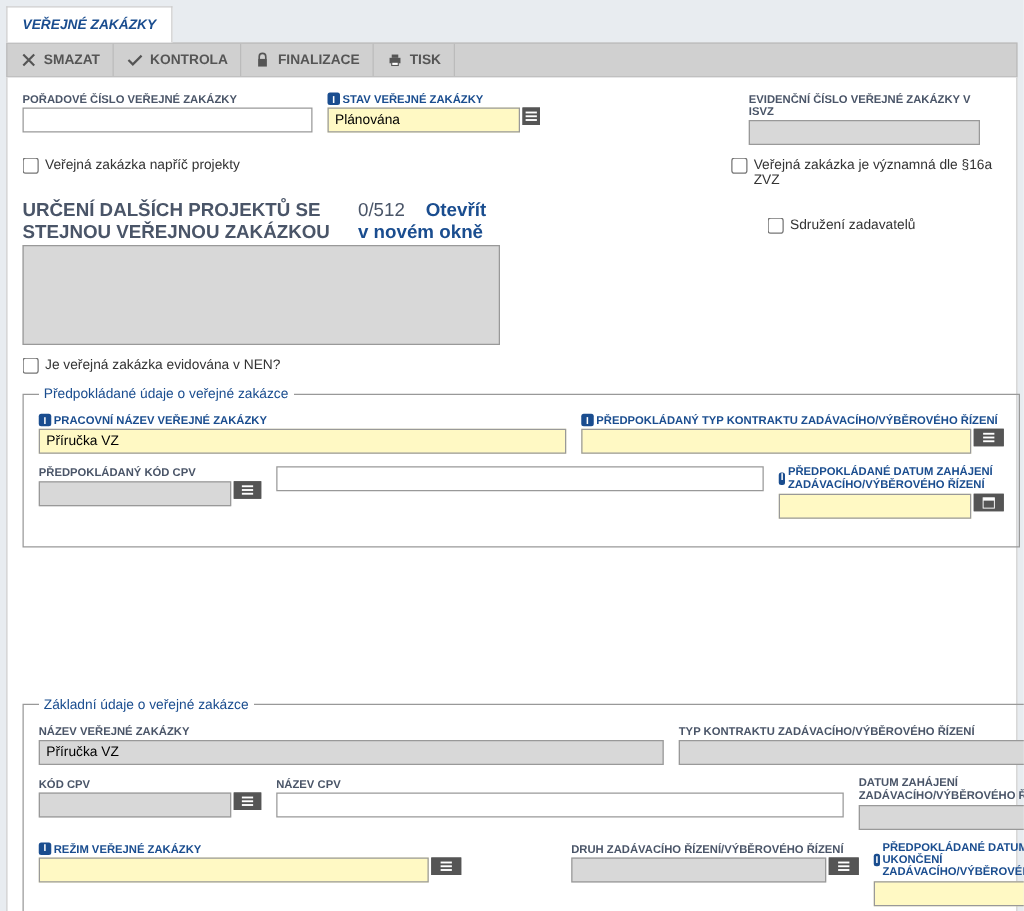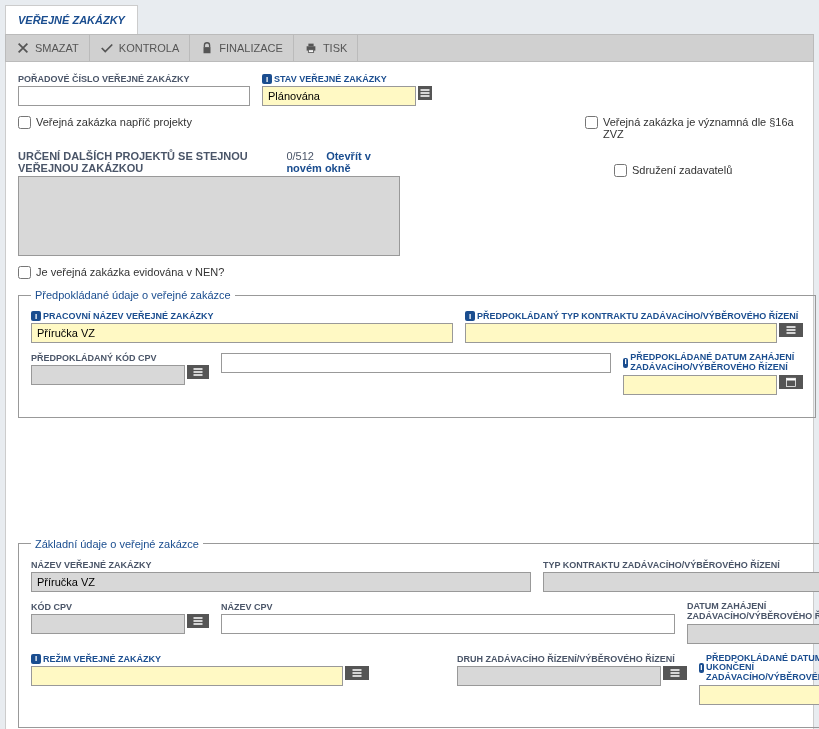--- a/index.html
+++ b/index.html
@@ -29,21 +29,21 @@
     padding: 0;
   }
   .toolbar-btn {
     padding: 6px 10px;
     display: flex;
     align-items: center;
     gap: 5px;
     border-right: 1px solid #bbb;
     cursor: pointer;
     font-size: 11px;
-    font-weight: normal;
+    font-weight: bold;
     color: #555;
   }
   .toolbar-btn svg { width: 14px; height: 14px; }
   .content {
     background: #fff;
     border: 1px solid #ccc;
     border-top: none;
     padding: 12px;
   }
   .row { display: flex; gap: 12px; margin-bottom: 10px; }
@@ -110,21 +110,21 @@
     padding: 10px 12px 12px 12px;
   }
   legend {
     font-size: 11px;
     color: #1a4d8f;
     padding: 0 4px;
   }
   .textarea-header {
     display: flex;
     justify-content: space-between;
-    font-size: 11px;
+    font-size: 15px;
     font-weight: bold;
     color: #4a5568;
     margin-bottom: 2px;
   }
   .textarea-header .counter { font-weight: normal; }
   .textarea-header .link { color: #1a4d8f; cursor: pointer; font-weight: bold; }
   .spacer { height: 100px; }
 </style>
 </head>
 <body>
@@ -179,20 +179,24 @@
         <input type="text" class="yellow" style="flex: 1 1 0%;" value="Plánována">
         <div class="picker-btn">
             <svg viewBox="0 0 16 16">
               <rect x="2" y="3" width="12" height="2" fill="#fff"></rect>
               <rect x="2" y="7" width="12" height="2" fill="#fff"></rect>
               <rect x="2" y="11" width="12" height="2" fill="#fff"></rect>
             </svg>
           </div>
       </div>
     </div>
+    <div class="field" style="margin-left:175px; width:185px">
+      <span class="label">EVIDENČNÍ ČÍSLO VEŘEJNÉ ZAKÁZKY V ISVZ</span>
+      <input type="text" class="gray" value="" style="">
+    </div>
   </div>
 
   <div class="row">
     <label class="checkbox-row" style="width:380px">
       <input type="checkbox" style="">
       <span>Veřejná zakázka napříč projekty</span>
     </label>
     <label class="checkbox-row" style="margin-left:202px">
       <input type="checkbox" style="">
       <span>Veřejná zakázka je významná dle §16a ZVZ</span>

